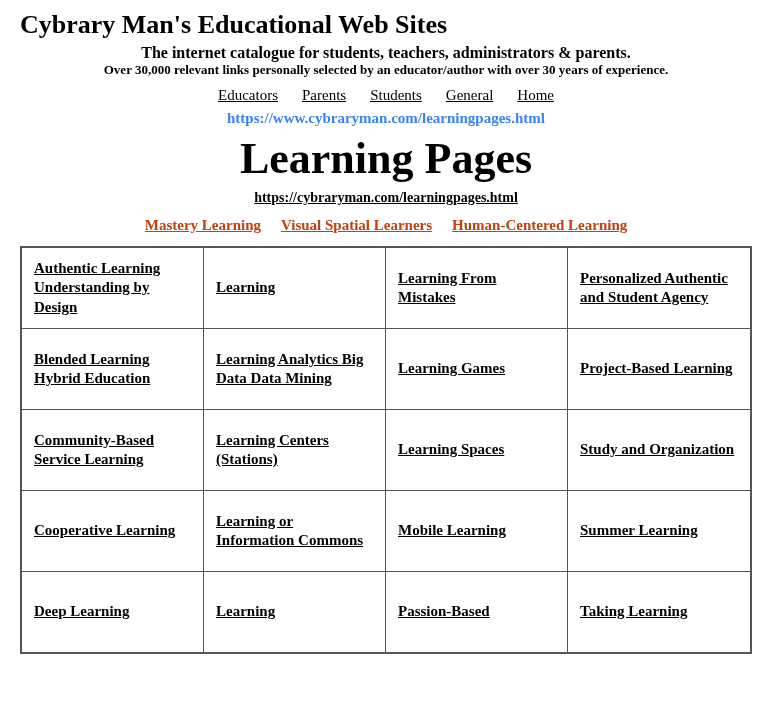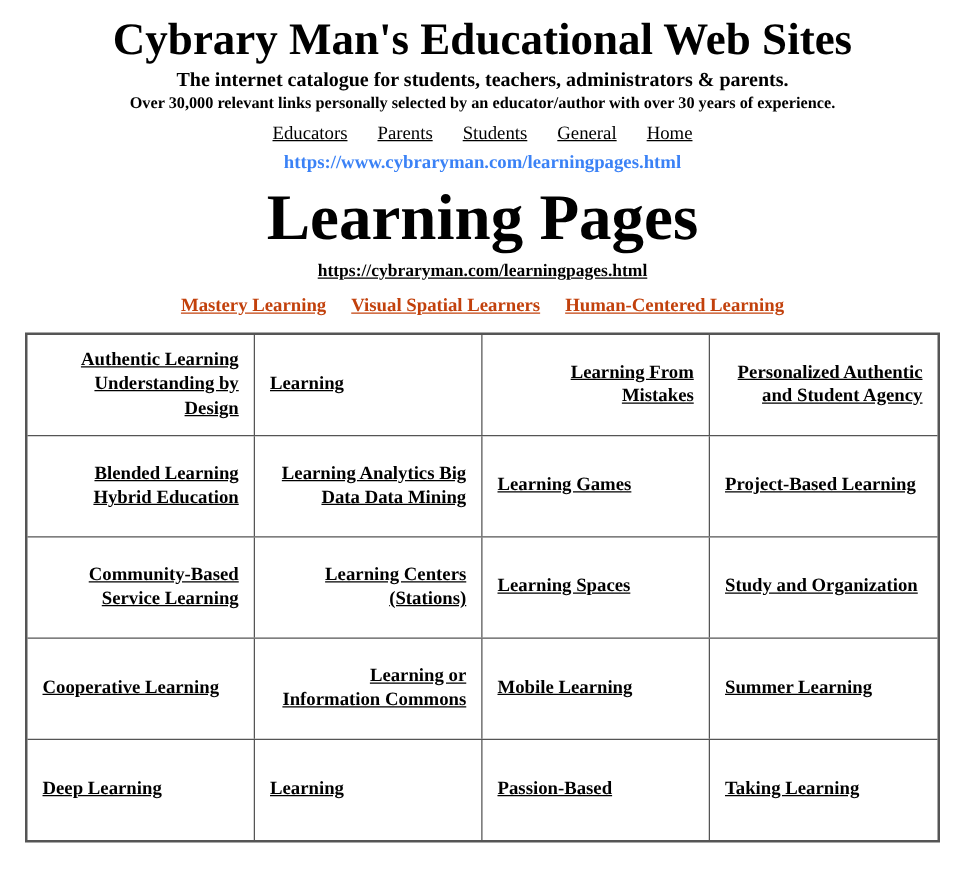--- a/index.html
+++ b/index.html
@@ -5,22 +5,22 @@
     * { margin: 0; padding: 0; box-sizing: border-box; }
     body {
       font-family: Times New Roman, serif;
       background: #fff;
       color: #000;
       width: 772px;
       min-height: 711px;
       padding: 10px 20px;
     }
     .header-title {
-      text-align: center;
-      font-size: 36px;
+      text-align: left;
+      font-size: 26px;
       font-weight: bold;
       margin-bottom: 4px;
     }
     .header-sub1 {
       text-align: center;
       font-size: 16px;
       font-weight: bold;
     }
     .header-sub2 {
       text-align: center;
@@ -41,21 +41,21 @@
     }
     .url-red {
       text-align: center;
       color: #3b82f6;
       font-size: 15px;
       font-weight: bold;
       margin-bottom: 6px;
     }
     .page-title {
       text-align: center;
-      font-size: 52px;
+      font-size: 44px;
       font-weight: bold;
       margin-bottom: 6px;
     }
     .url-black {
       text-align: center;
       font-size: 14px;
       font-weight: bold;
       text-decoration: underline;
       margin-bottom: 10px;
     }
@@ -66,21 +66,20 @@
     .top-links a {
       color: #c2410c;
       text-decoration: underline;
       font-size: 15px;
       font-weight: bold;
       margin: 0 8px;
     }
     .grid-container {
       border: 2px solid #555;
       width: 100%;
-      text-align: right;
     }
     .grid-row {
       display: grid;
       grid-template-columns: 1fr 1fr 1fr 1fr;
       border-bottom: 1px solid #555;
     }
     .grid-row:last-child {
       border-bottom: none;
     }
     .grid-cell {

